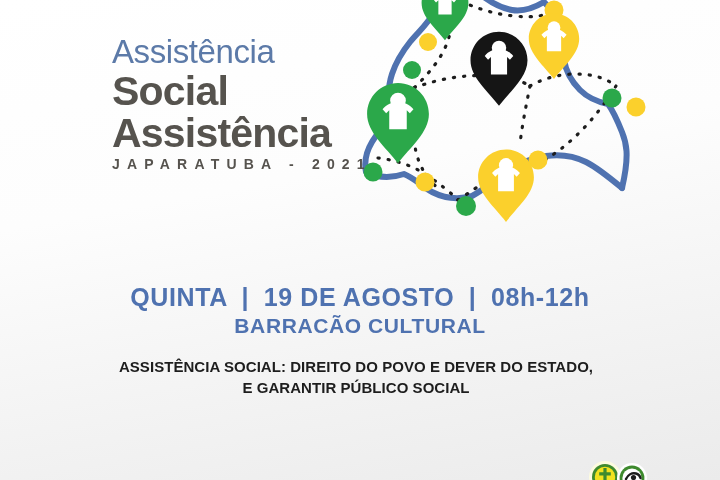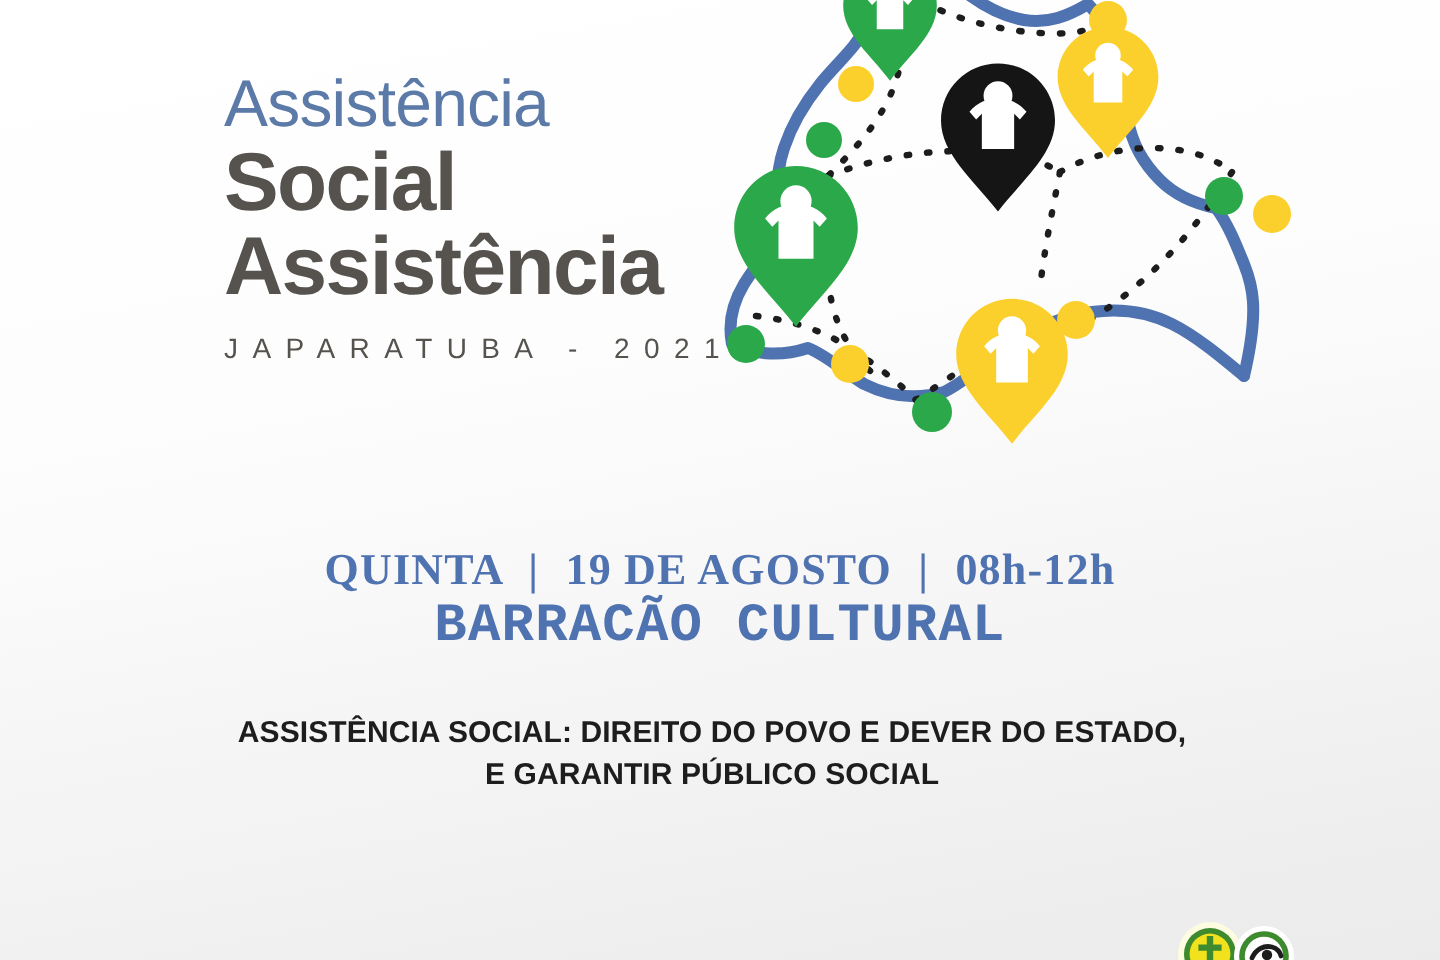--- a/index.html
+++ b/index.html
@@ -50,51 +50,52 @@
   .line-bold {
     font-family: "Liberation Sans", sans-serif;
     font-weight: 700;
     font-size: 41px;
     line-height: 42px;
     letter-spacing: -0.8px;
     color: #56534e;
     white-space: nowrap;
   }
   #city-year {
-    margin-top: 12px;
-    font-family: "Liberation Sans", sans-serif;
-    font-weight: 400;
+    margin-top: 2px;
+    font-family: "Liberation Sans", sans-serif;
+    font-weight: 700;
     font-size: 14px;
     letter-spacing: 7.2px;
     color: #56534e;
     white-space: nowrap;
   }
 
   
   #when-where {
     position: absolute;
     left: 0;
     top: 270px;
     width: 720px;
     text-align: center;
   }
   #date-line {
-    font-family: Liberation Serif, serif;
-    font-weight: 700;
-    font-size: 22px;
+    font-family: Liberation Sans, sans-serif;
+    font-weight: 700;
+    font-size: 25px;
     line-height: 30px;
     letter-spacing: 0.6px;
     color: #4f72b0;
     white-space: nowrap;
+    margin-top: 12px;
   }
   #date-line .sep { padding: 0 7px; }
   #venue-line {
-    font-family: Liberation Mono, monospace;
-    font-weight: 700;
-    font-size: 27px;
+    font-family: Liberation Sans, sans-serif;
+    font-weight: 700;
+    font-size: 21px;
     line-height: 28px;
     letter-spacing: 0.6px;
     color: #4f72b0;
     white-space: nowrap;
     text-align: center;
   }
 
   
   #theme {
     position: absolute;

